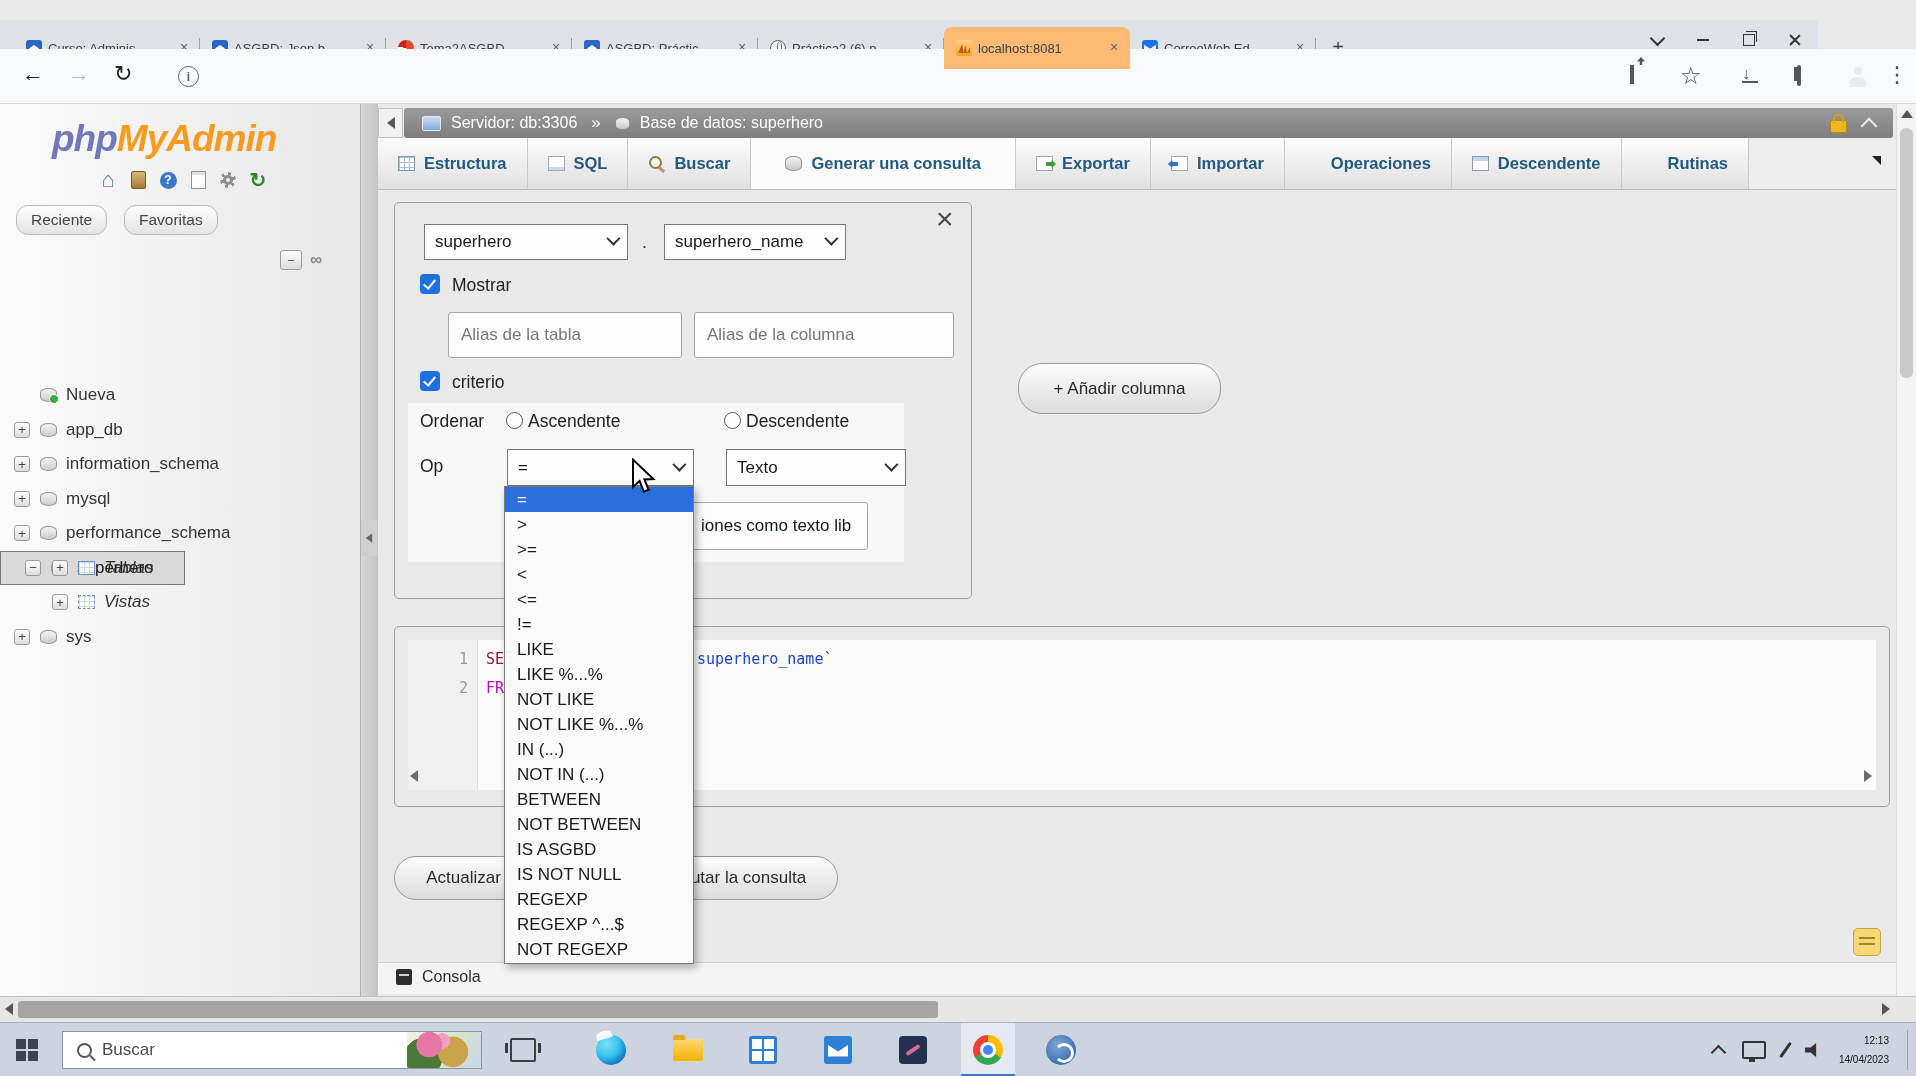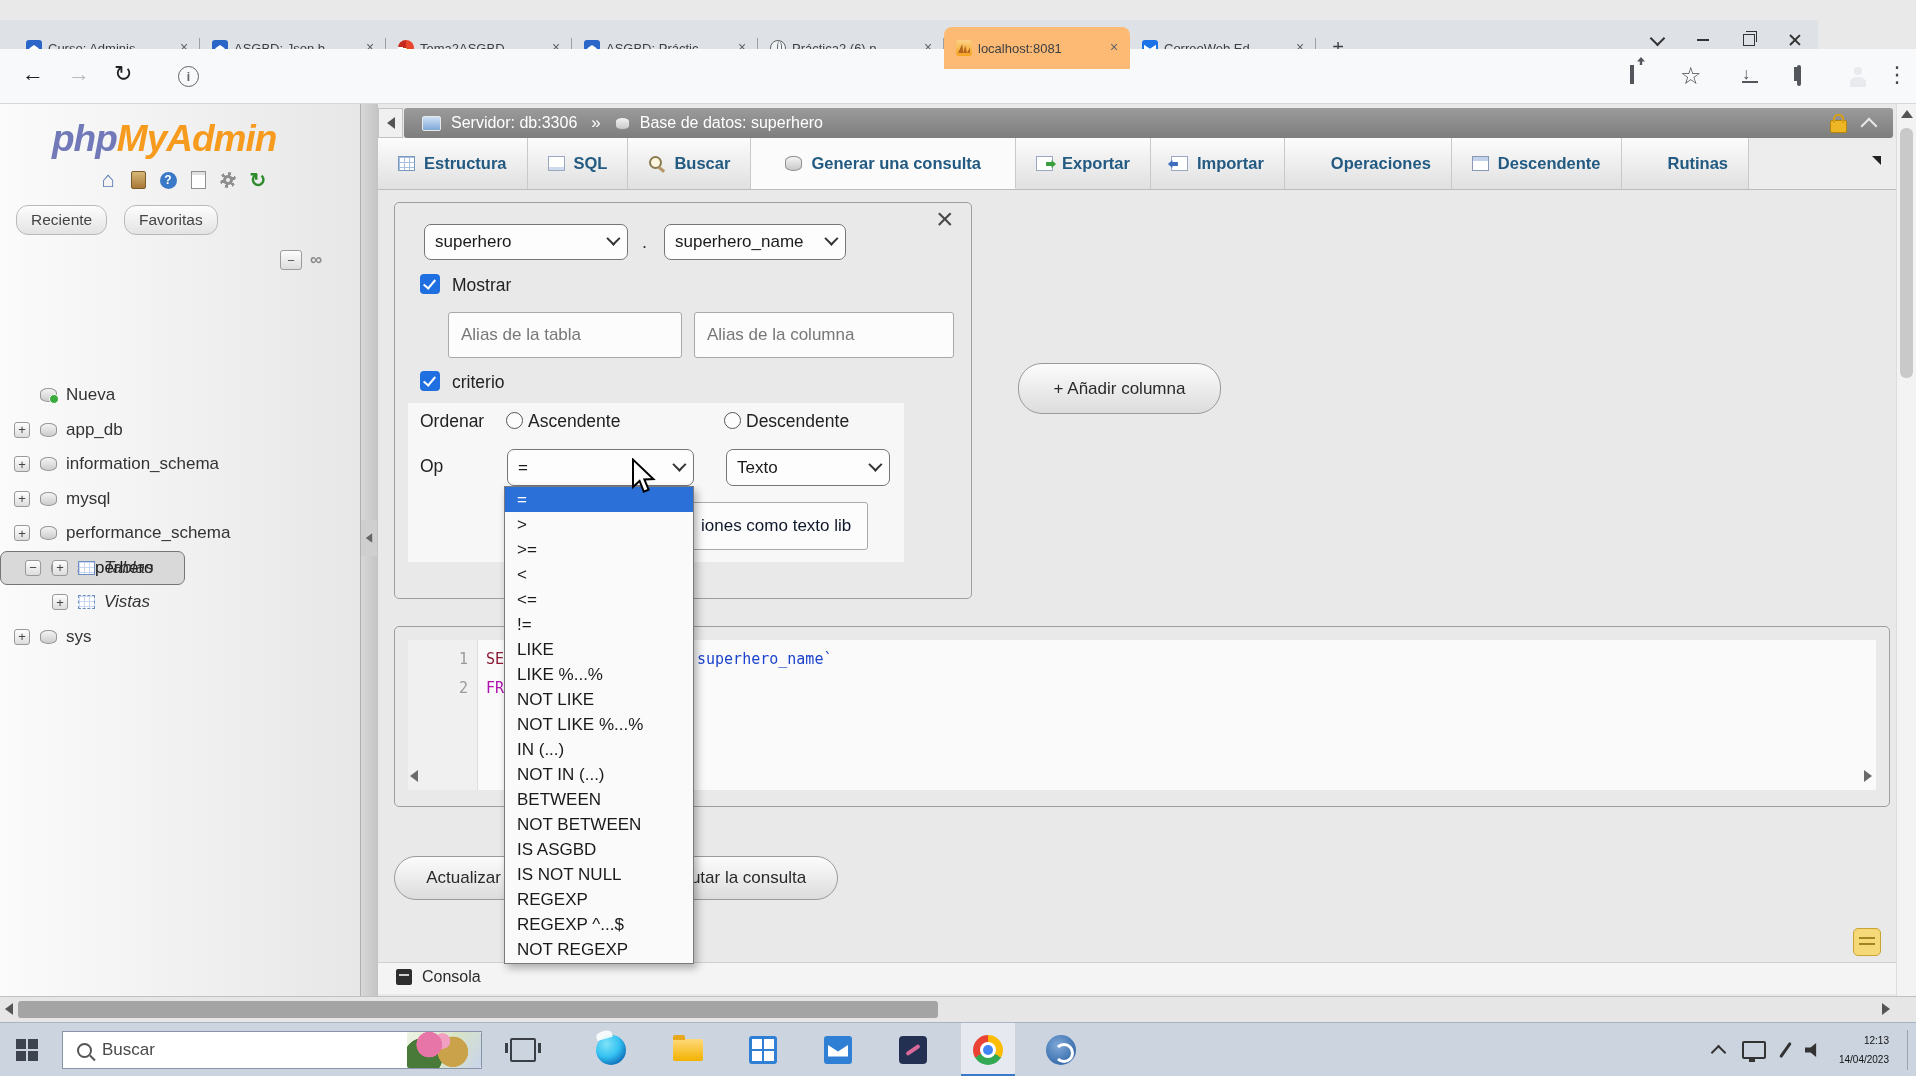--- a/index.html
+++ b/index.html
@@ -102,21 +102,21 @@
   .pi-qbe{background:linear-gradient(#f4f4f4,#c8c8c8);border:1px solid #909090;border-radius:8px/5px;}
   .pi-exp{background:#fff;border:1px solid #9aa8c0;}
   .pi-exp::after{content:"";position:absolute;right:-4px;top:3px;width:10px;height:8px;background:#3d9e3d;clip-path:polygon(0 25%,55% 25%,55% 0,100% 50%,55% 100%,55% 75%,0 75%);}
   .pi-imp{background:#fff;border:1px solid #9aa8c0;}
   .pi-imp::after{content:"";position:absolute;left:-4px;top:3px;width:10px;height:8px;background:#3d6fbe;clip-path:polygon(100% 25%,45% 25%,45% 0,0 50%,45% 100%,45% 75%,100% 75%);}
   .pi-priv{background:#fff;border:1px solid #8a98b8;box-shadow:inset 0 4px 0 #c3d3ea;}
   .moretri{width:0;height:0;border-left:9px solid transparent;border-top:9px solid #222;}
   
   .card{position:absolute;left:394px;top:202px;width:576px;height:395px;border:1.5px solid #9f9f9f;border-radius:5px;}
   .cardx{position:absolute;left:936px;top:204px;font-size:30px;font-weight:300;color:#4a4a4a;line-height:30px;}
-  .sel{position:absolute;background:#fdfdfd;border:1px solid #767676;border-radius:7px;box-sizing:border-box;
+  .sel{position:absolute;background:#fdfdfd;border:1px solid #767676;border-radius:0;box-sizing:border-box;
        font-size:17px;color:#1a1a1a;display:flex;align-items:center;padding:0 30px 0 10px;}
   .sel .chev{position:absolute;right:10px;top:50%;margin-top:-7px;width:8px;height:8px;border-right:2px solid #333;border-bottom:2px solid #333;transform:rotate(45deg) translateY(-2px);}
   .cb{position:absolute;width:20px;height:20px;background:#1f6fe0;border-radius:4px;}
   .cb::after{content:"";position:absolute;left:6px;top:2.5px;width:5px;height:10px;border-right:2.5px solid #fff;border-bottom:2.5px solid #fff;transform:rotate(40deg);}
   .flabel{position:absolute;font-size:17.5px;color:#222;}
   .tinput{position:absolute;background:#fcfcfc;border:1px solid #a9a9a9;border-radius:3px;box-sizing:border-box;
           font-size:17px;color:#777;padding:0 12px;font-family:"Liberation Sans",sans-serif;}
   input.tinput::placeholder{color:#777;opacity:1;}
   .critpanel{position:absolute;left:408px;top:403px;width:496px;height:159px;background:#f7f7f7;}
   .rad{position:absolute;width:17px;height:17px;border:1.5px solid #555;border-radius:50%;background:#fdfdfd;box-sizing:border-box;}
@@ -462,21 +462,21 @@
   <span class="rad" style="left:506px;top:412px;"></span>
   <span class="flabel" style="left:528px;top:411px;">Ascendente</span>
   <span class="rad" style="left:724px;top:412px;"></span>
   <span class="flabel" style="left:746px;top:411px;">Descendente</span>
 
   <span class="flabel" style="left:420px;top:456px;">Op</span>
   <div class="sel" style="left:507px;top:449px;width:187px;height:37px;">
     <span>=</span>
       <span class="chev"></span>
   </div>
-  <div class="sel" style="left:726px;top:449px;width:164px;height:37px;">
+  <div class="sel" style="left:726px;top:449px;width:180px;height:37px;">
     <span>Texto</span>
       <span class="chev"></span>
   </div>
 
   <div class="tinput" style="left:507px;top:502px;width:361px;height:48px;">
     <span class="abs" style="left:193px;top:13px;color:#0f172a;white-space:nowrap;">iones como texto lib</span>
   </div>
 
   <div class="pillbtn" style="left:1018px;top:363px;width:201px;height:49px;">+ Añadir columna</div>
 

